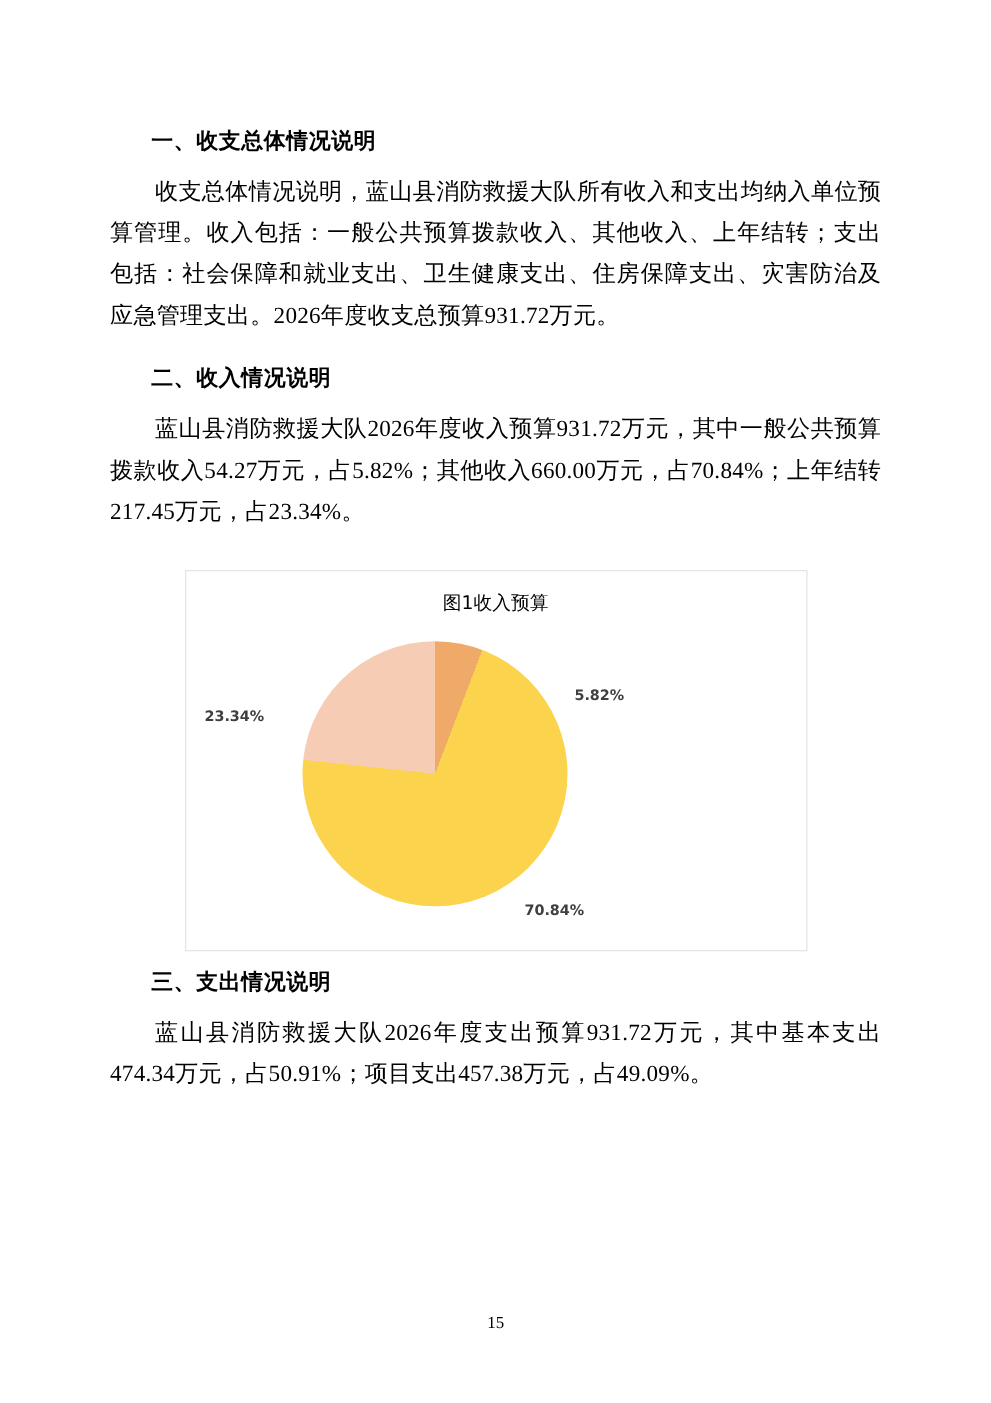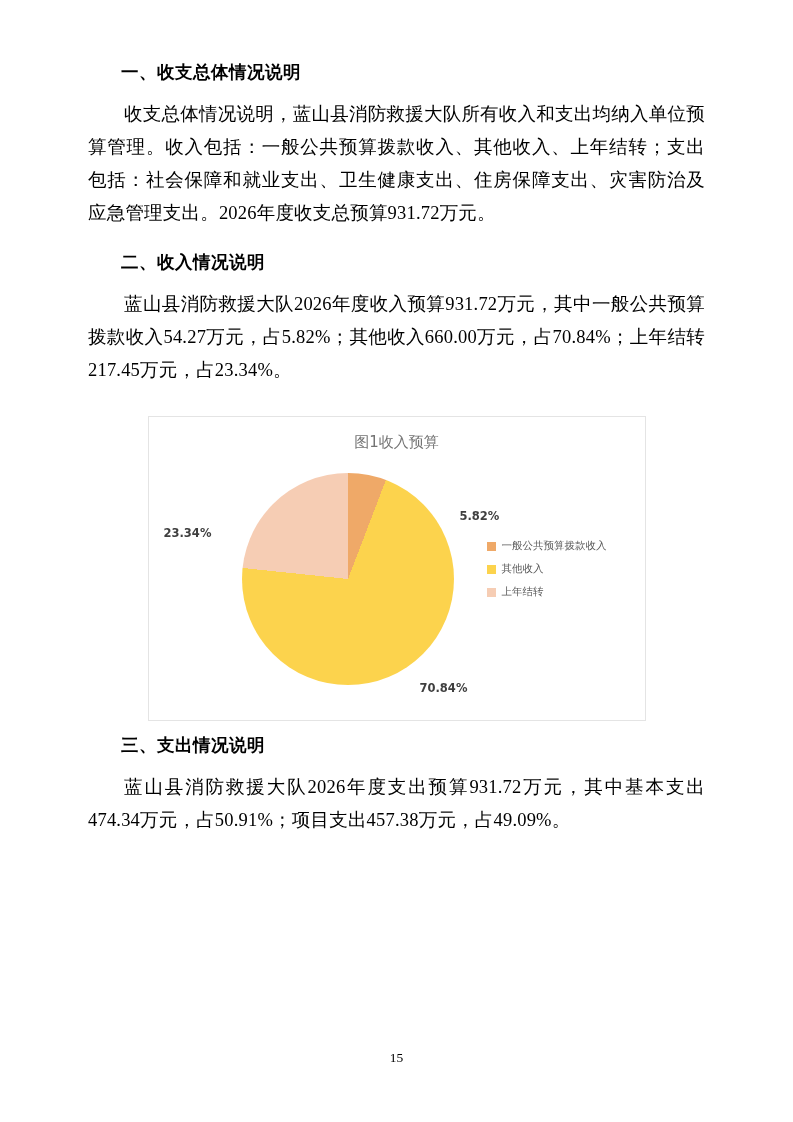--- a/index.html
+++ b/index.html
@@ -14,21 +14,21 @@
     color: #000000;
     position: relative;
     overflow: hidden;
   }
   .page {
     position: absolute;
     left: 0; top: 0;
     width: 793px;
     height: 1122px;
     box-sizing: border-box;
-    padding: 60px 88px 40px 88px;
+    padding: 100px 88px 40px 88px;
   }
   .section-heading {
     font-family: "DejaVu Sans", sans-serif;
     font-weight: bold;
     font-size: 17.5px;
     letter-spacing: 0.5px;
     margin: 0 0 14px 0;
     text-indent: 33px;
   }
   .heading-2 { margin-top: 20px; }
@@ -57,21 +57,21 @@
     box-sizing: border-box;
   }
   .chart-title {
     position: absolute;
     top: 16px;
     left: 0;
     width: 100%;
     text-align: center;
     font-family: "DejaVu Sans", sans-serif;
     font-size: 15px;
-    color: #737373;
+    color: #000000;
   }
   .pie-wrap {
     position: absolute;
     left: 93px;
     top: 56px;
     width: 212px;
     height: 212px;
   }
   .pie {
     width: 212px;
@@ -136,34 +136,20 @@
       <div class="chart-title">图1收入预算</div>
 
       <div class="pie-wrap">
         <div class="pie" id="pie-shape" style="background: conic-gradient(rgb(239, 169, 104) 0deg, rgb(239, 169, 104) 20.95deg, rgb(252, 211, 77) 20.95deg, rgb(252, 211, 77) 275.98deg, rgb(246, 205, 180) 275.98deg, rgb(246, 205, 180) 360deg);"></div>
 
         <div class="pct-label pct-1">5.82%</div>
         <div class="pct-label pct-2">70.84%</div>
         <div class="pct-label pct-3">23.34%</div>
       </div>
 
-      <div class="legend">
-        <div class="legend-row">
-          <span class="legend-swatch" id="sw0" style="background: rgb(239, 169, 104);"></span>
-          <span>一般公共预算拨款收入</span>
-        </div>
-        <div class="legend-row">
-          <span class="legend-swatch" id="sw1" style="background: rgb(252, 211, 77);"></span>
-          <span>其他收入</span>
-        </div>
-        <div class="legend-row">
-          <span class="legend-swatch" id="sw2" style="background: rgb(246, 205, 180);"></span>
-          <span>上年结转</span>
-        </div>
-      </div>
     </div>
   </div>
 
   <h2 class="section-heading heading-3">三、支出情况说明</h2>
   <p class="body-text">蓝山县消防救援大队2026年度支出预算931.72万元，其中基本支出474.34万元，占50.91%；项目支出457.38万元，占49.09%。</p>
 
   <div class="page-number">15</div>
 </div>
 
 </body></html>

